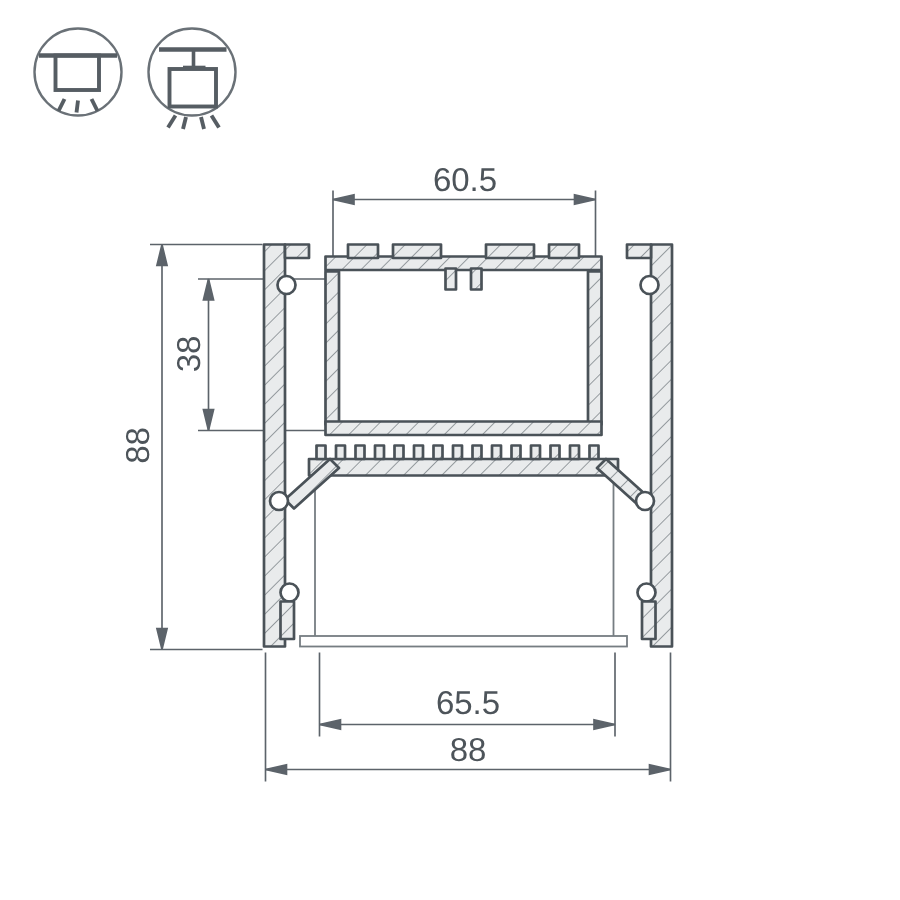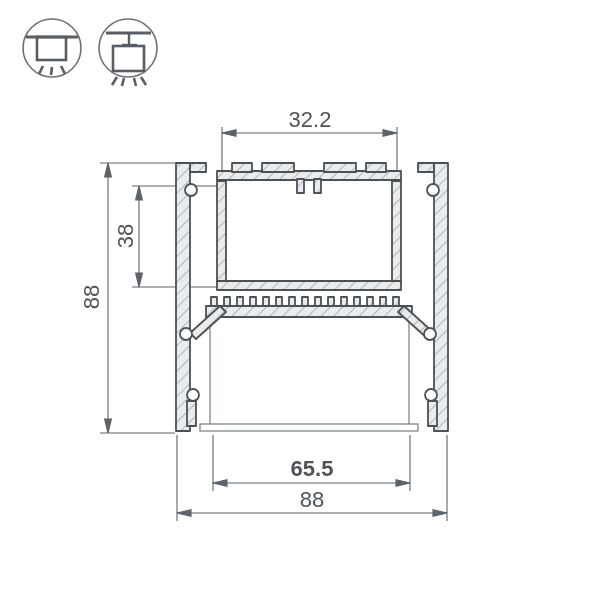--- a/index.html
+++ b/index.html
@@ -161,23 +161,23 @@
         <circle cx="193" cy="395" r="6" fill="#ffffff"></circle>
         <rect x="187" y="401" width="9" height="25"></rect>
       </g>
       <g>
         <circle cx="431" cy="395" r="6" fill="#ffffff"></circle>
         <rect x="428" y="401" width="9" height="25"></rect>
       </g>
     </g>
   </svg>
 
-  <span class="dim-label" style="left:310px; top:120px;">32.2</span>
+  <span class="dim-label" style="left:310px; top:120px;">60.5</span>
 
   <span class="dim-label vert" style="left:126px; top:236px;">38</span>
 
   <span class="dim-label vert" style="left:92px; top:297px;">88</span>
 
-  <span class="dim-label" style="left:312px; top:469px;font-weight:bold;">65.5</span>
+  <span class="dim-label" style="left:312px; top:469px;">65.5</span>
 
   <span class="dim-label" style="left:312px; top:500px;">88</span>
 
 </div>
 
 </body></html>

